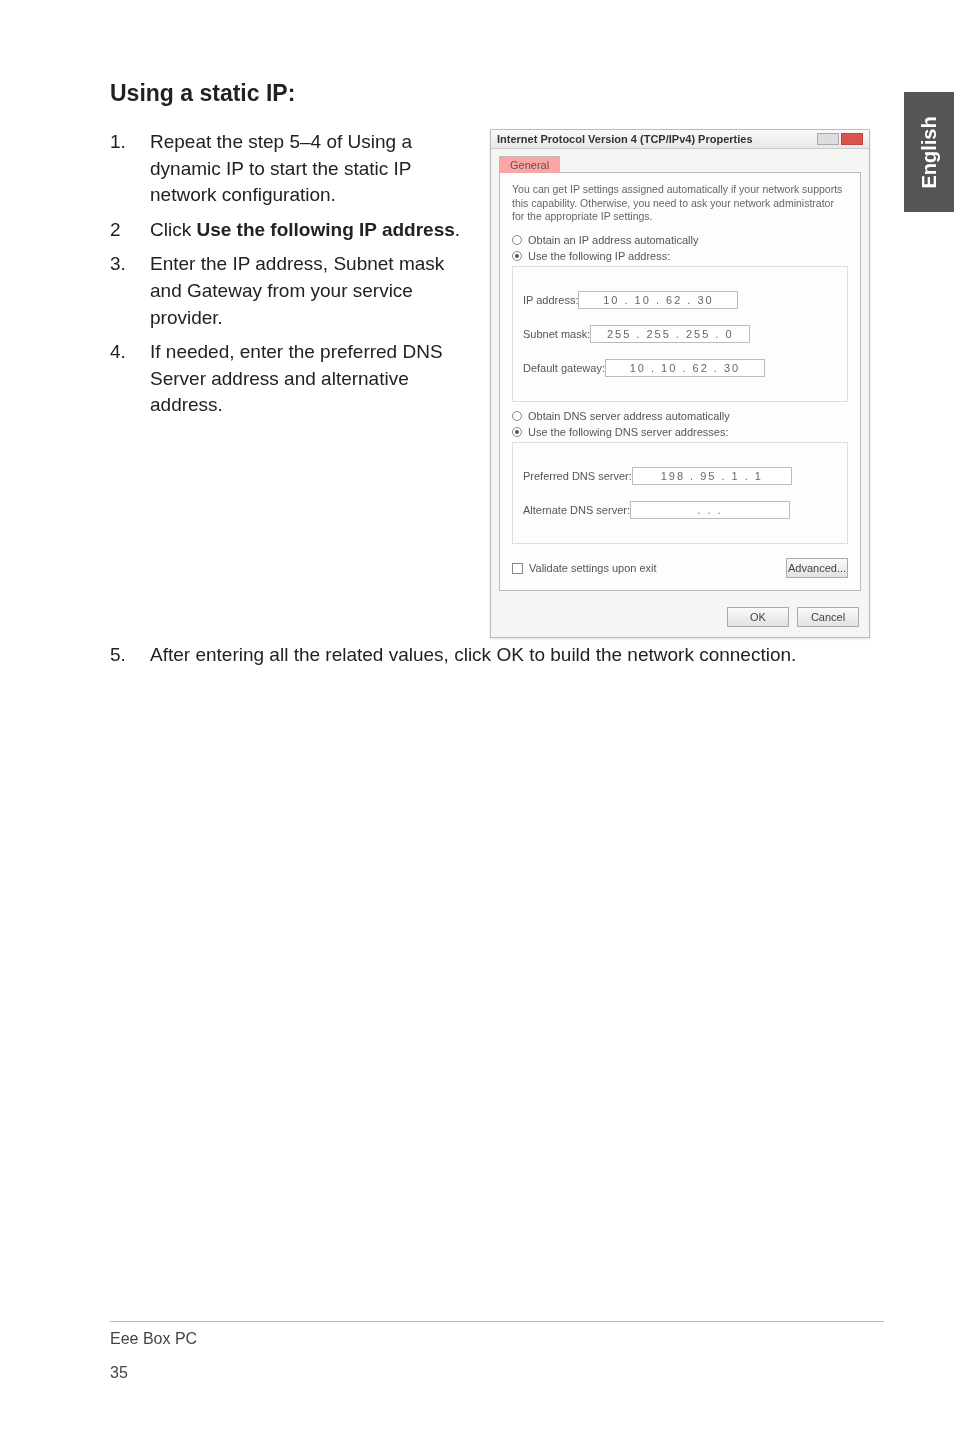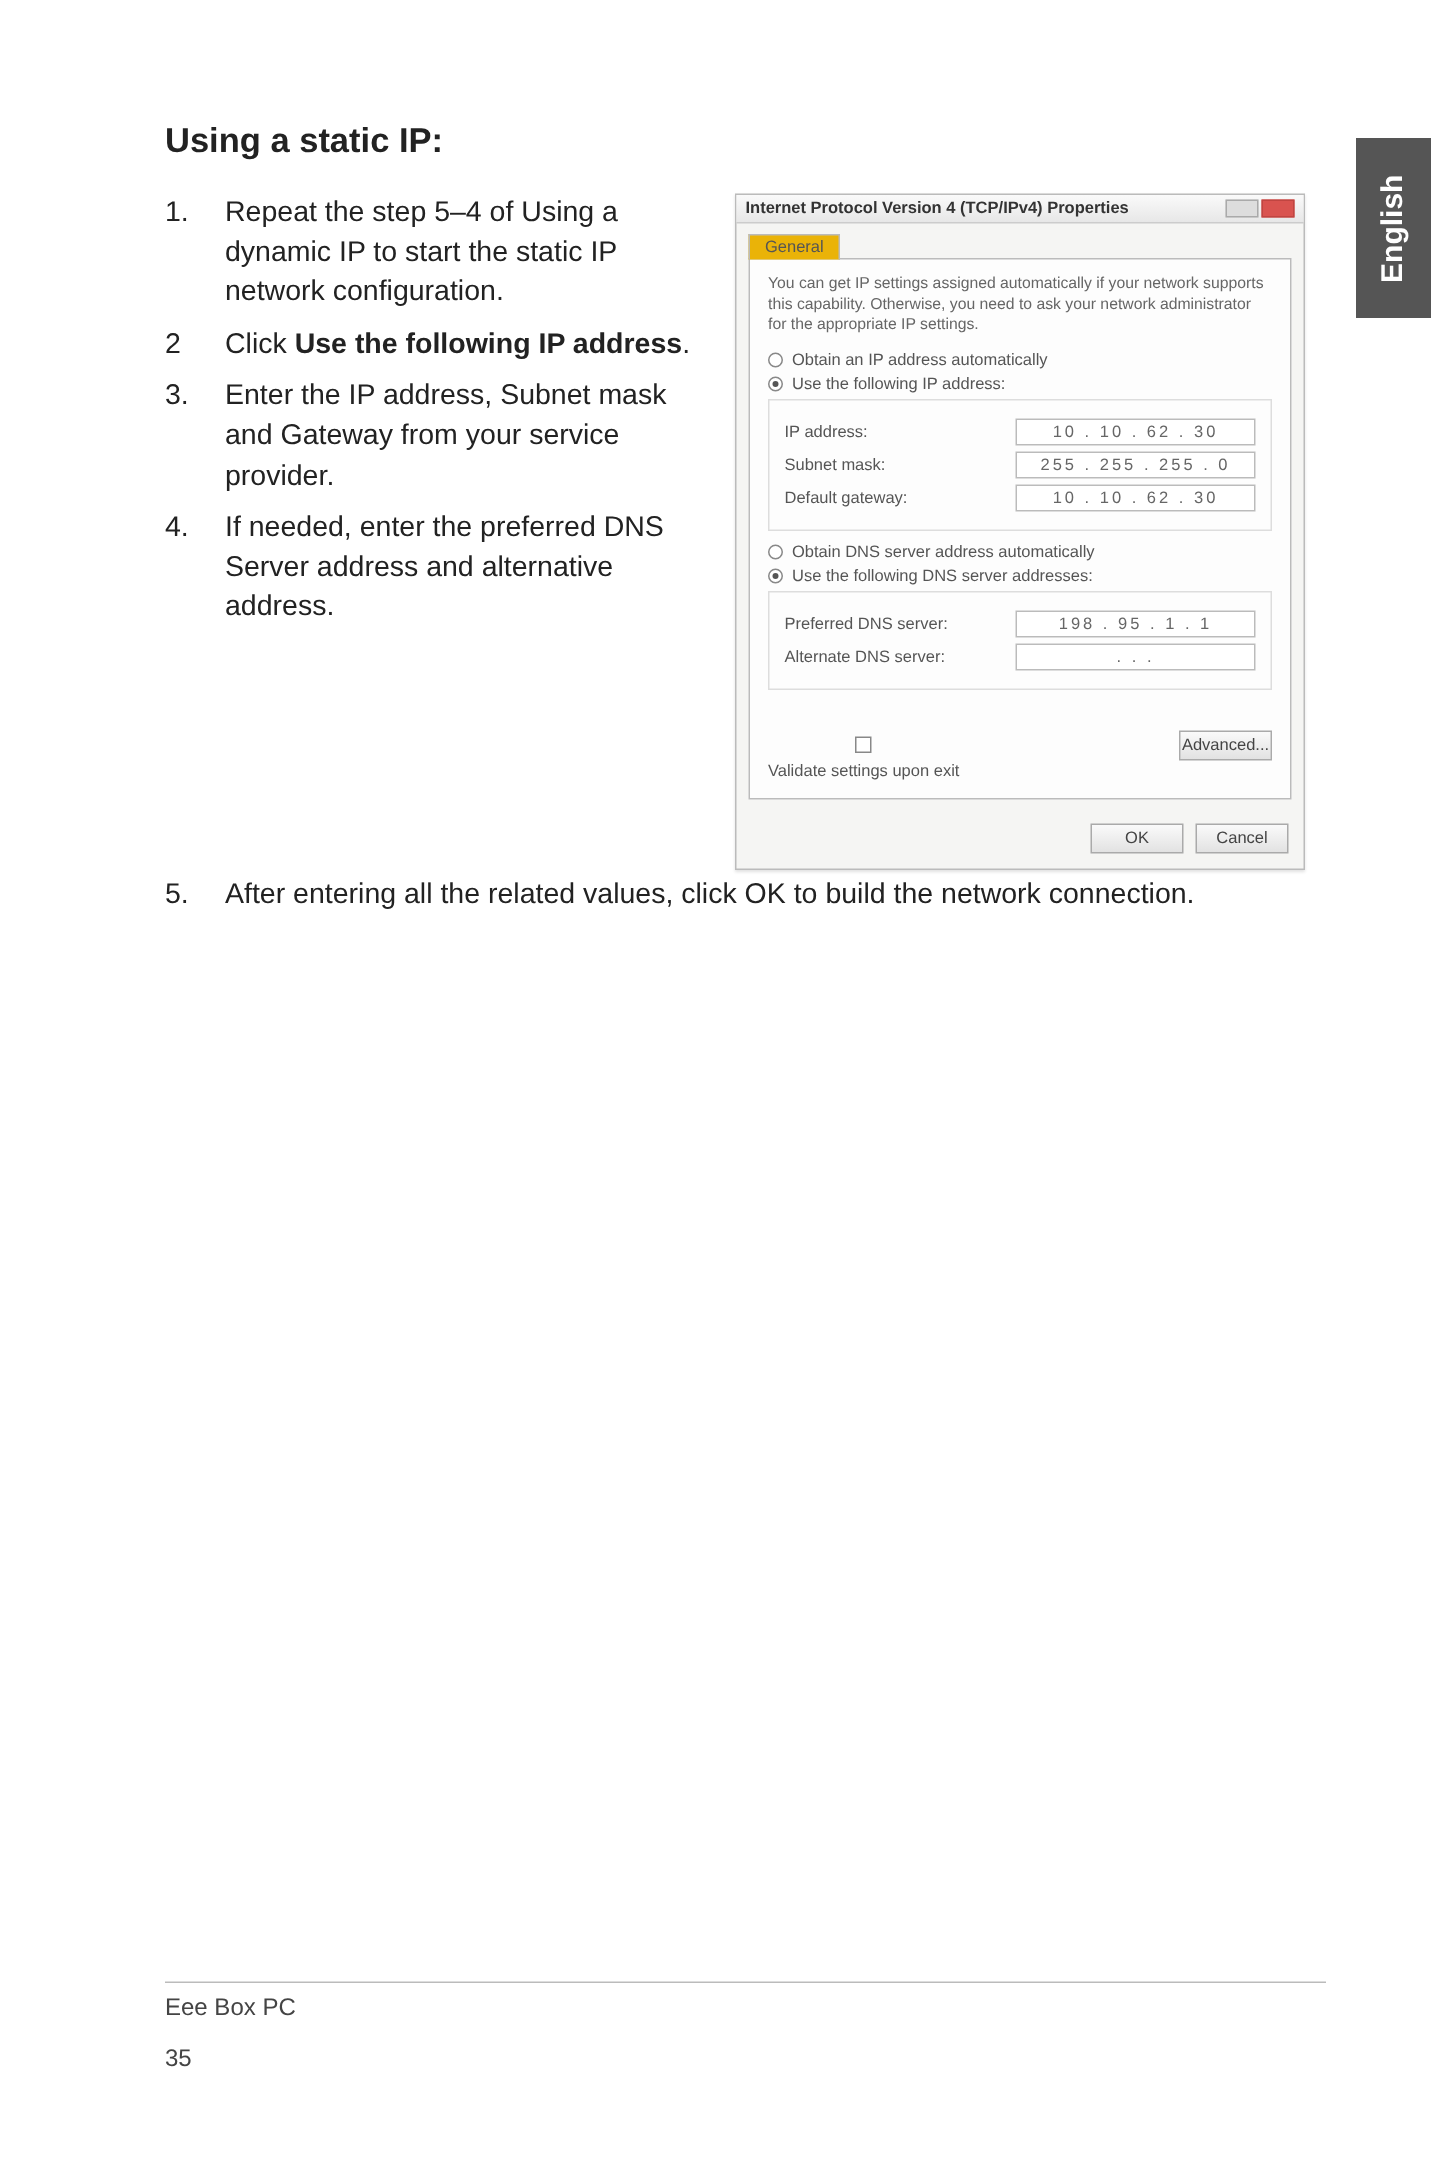--- a/index.html
+++ b/index.html
@@ -22,31 +22,31 @@
   .post-steps li .txt { flex: 1; }
 
   
   .dialog { width: 380px; border: 1px solid #bbb; background: #f5f5f3; font-size: 11px; color: #555; box-shadow: 0 1px 2px rgba(0,0,0,0.12); }
   .titlebar { display: flex; align-items: center; justify-content: space-between; padding: 3px 6px; background: linear-gradient(#fafafa,#e7e7e7); border-bottom: 1px solid #ccc; }
   .titlebar .title { font-weight: 600; color: #333; }
   .winbtns { display: flex; gap: 2px; }
   .winbtn { width: 22px; height: 12px; border: 1px solid #aaa; background: #ddd; }
   .winbtn.close { background: #d9534f; border-color: #c04541; }
   .tabrow { padding: 6px 8px 0 8px; }
-  .dlg-tab { display: inline-block; padding: 2px 10px; border: 1px solid #bbb; border-bottom: none; background: #eab308; position: relative; top: 1px; }
+  .dlg-tab { display: inline-block; padding: 2px 10px; border: 1px solid #bbb; border-bottom: none; background: #fca5a5; position: relative; top: 1px; }
   .panel { margin: 0 8px 8px 8px; border: 1px solid #bbb; background: #fdfdfd; padding: 10px 12px 12px 12px; }
   .desc { font-size: 10.5px; line-height: 1.3; margin-bottom: 10px; color: #666; }
   .optline { display: flex; align-items: center; gap: 6px; margin: 4px 0; }
   .radio { width: 10px; height: 10px; border: 1px solid #888; border-radius: 50%; background: #fff; display: inline-flex; align-items: center; justify-content: center; flex-shrink: 0;}
   .radio.sel::after { content: ""; width: 4px; height: 4px; background: #555; border-radius: 50%; }
   .group { border: 1px solid #ddd; padding: 8px 10px; margin: 2px 0 8px 0; }
-  .frow { display: flex; align-items: center; justify-content: space-between; margin: 4px 0; }
+  .frow { display: flex; align-items: center; margin: 16px 0; }
   .frow label { color: #555; }
   .ipbox { width: 160px; height: 18px; border: 1px solid #bbb; background: #fff; display: flex; align-items: center; justify-content: center; letter-spacing: 2px; font-size: 11px; color: #666; }
-  .chkline { display: flex; align-items: center; gap: 6px; margin-top: 17px; flex-direction: column; }
+  .chkline { display: flex; align-items: flex-end; gap: 6px; margin-top: 0; }
   .chk { width: 11px; height: 11px; border: 1px solid #888; background: #fff; flex-shrink:0;}
   .btnrow { display: flex; justify-content: flex-end; gap: 8px; padding: 8px 10px 10px 0; }
   .btn { min-width: 62px; height: 20px; border: 1px solid #aaa; background: linear-gradient(#fafafa,#e2e2e2); display: inline-flex; align-items: center; justify-content: center; font-size: 11px; color: #444; }
   .advrow { display: flex; justify-content: space-between; align-items: center; margin-top: 14px; }
 
   .footer { position: absolute; bottom: 56px; left: 110px; right: 70px; border-top: 1px solid #bbb; padding-top: 8px; display: flex; justify-content: flex-end; font-size: 16px; color: #444; gap: 16px; flex-direction: column; }
 </style>
 </head>
 <body>
 

